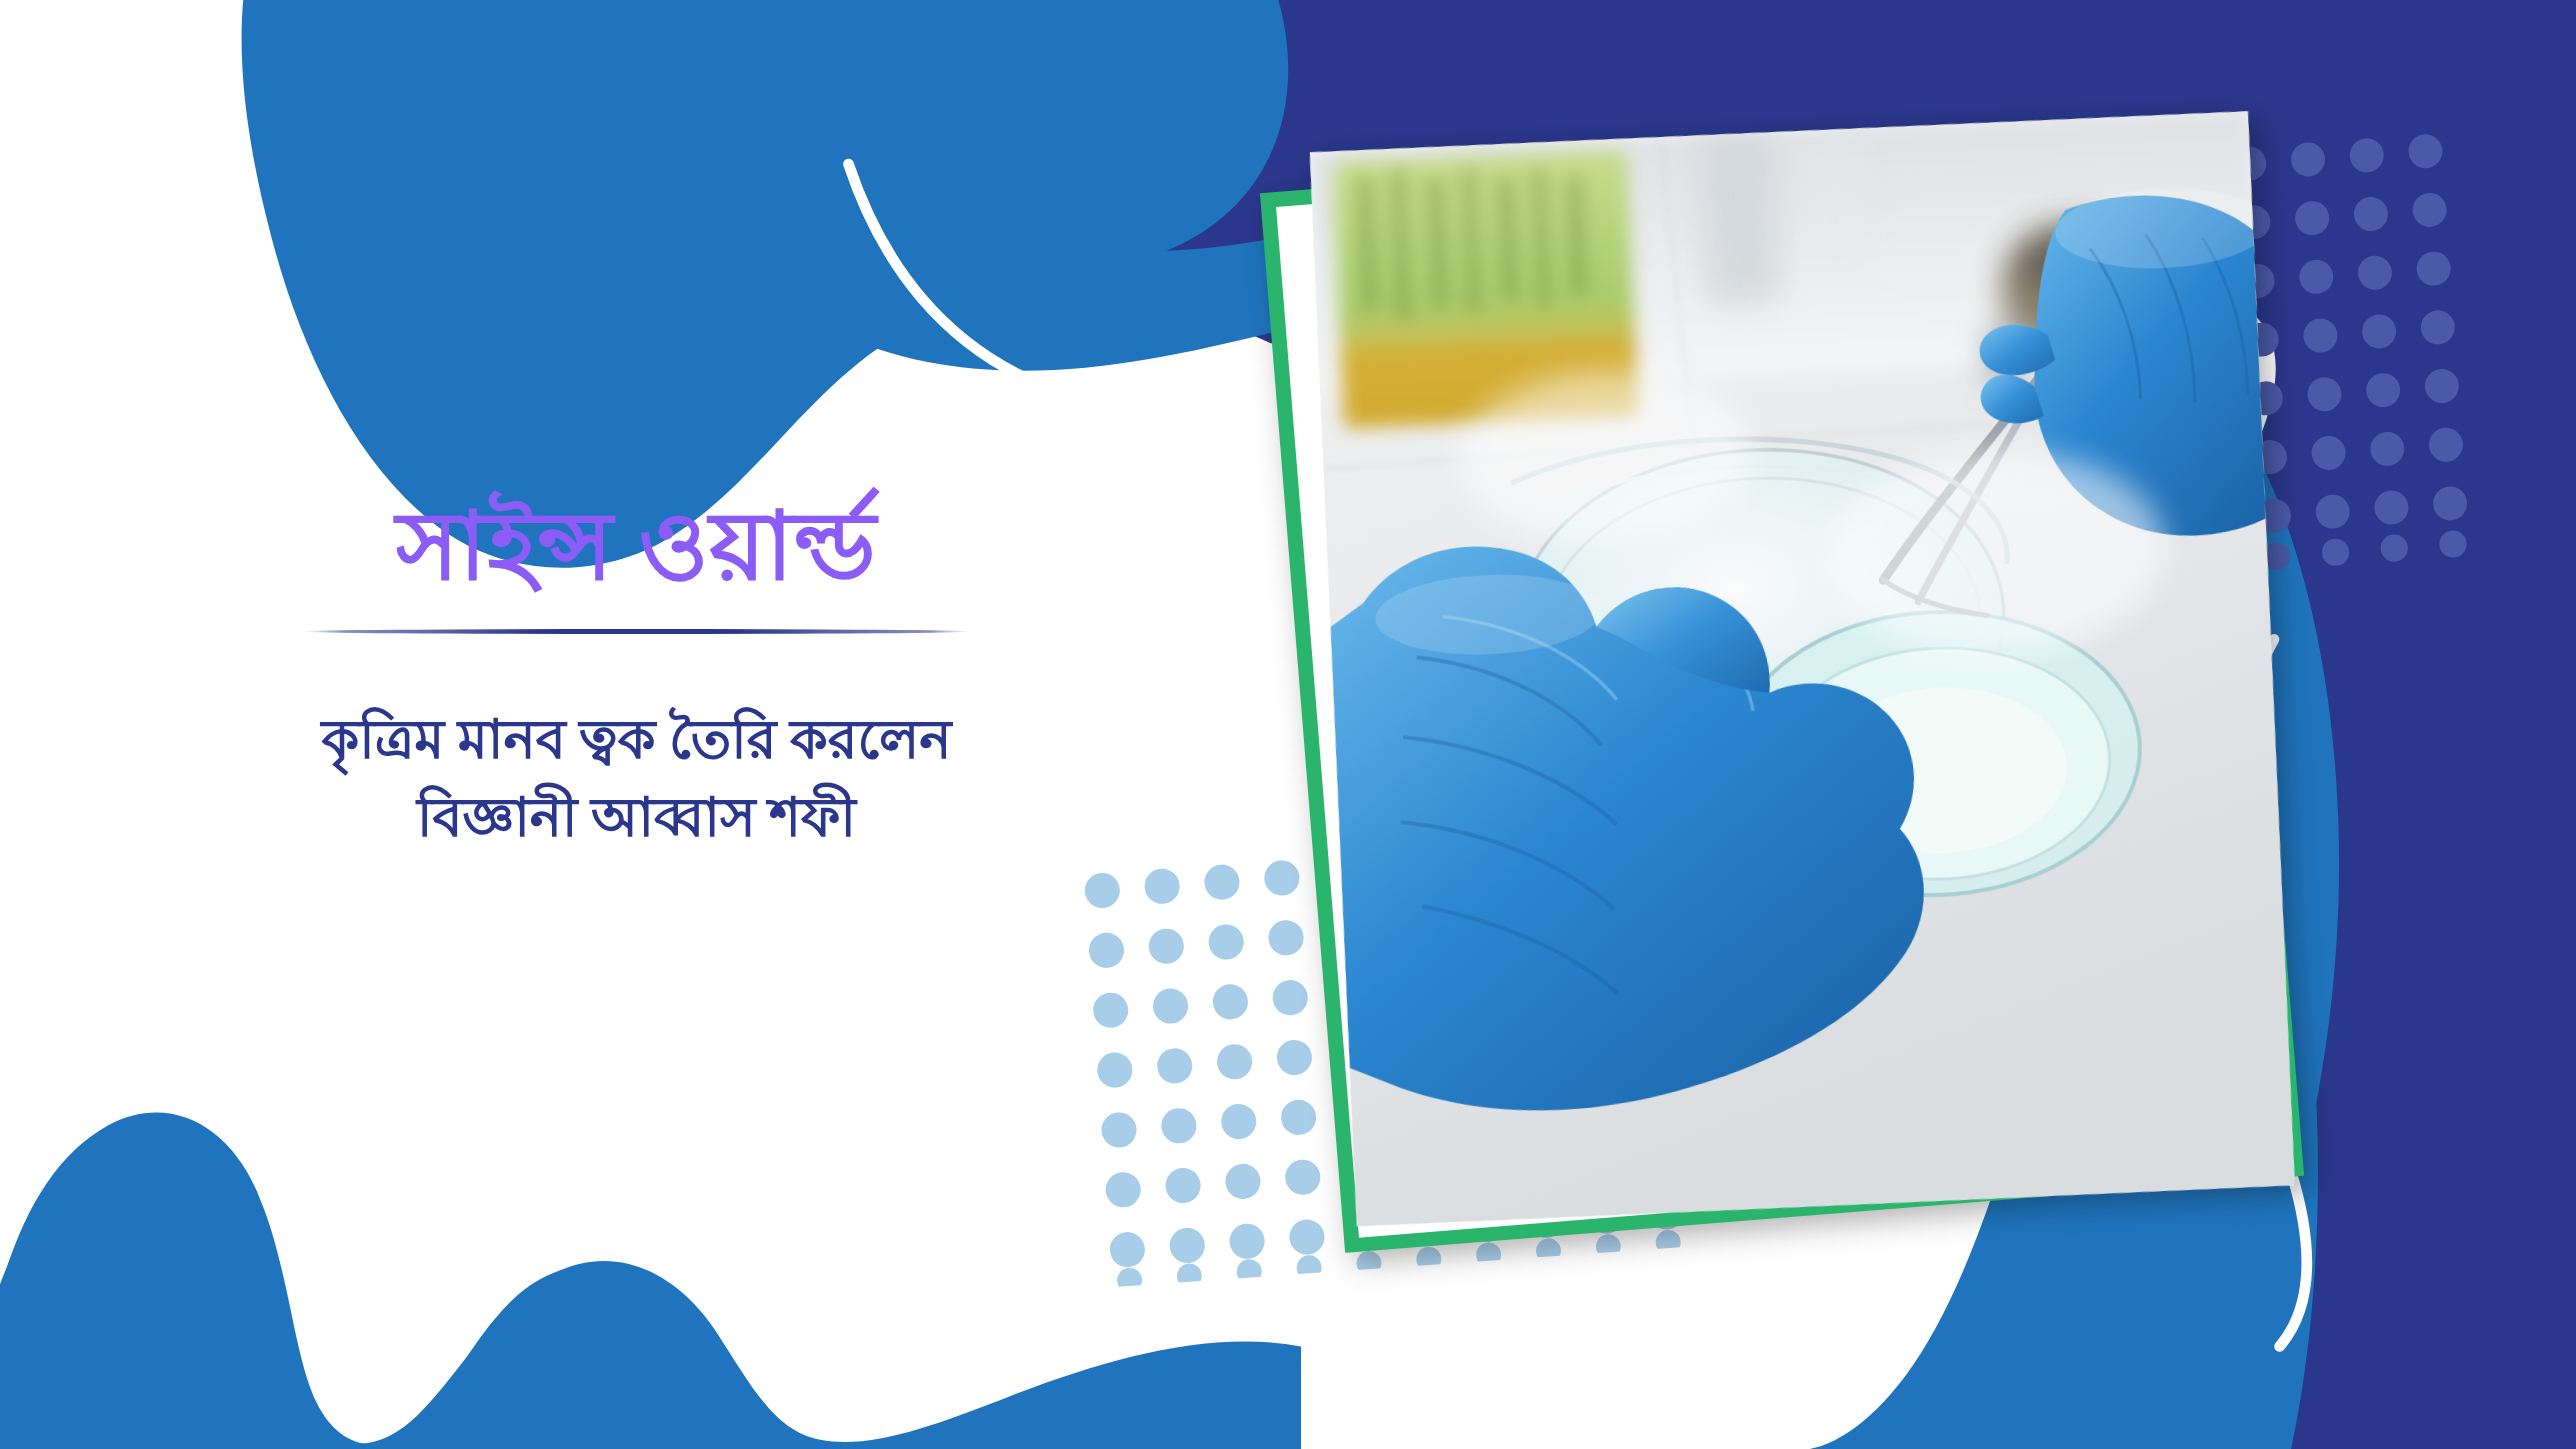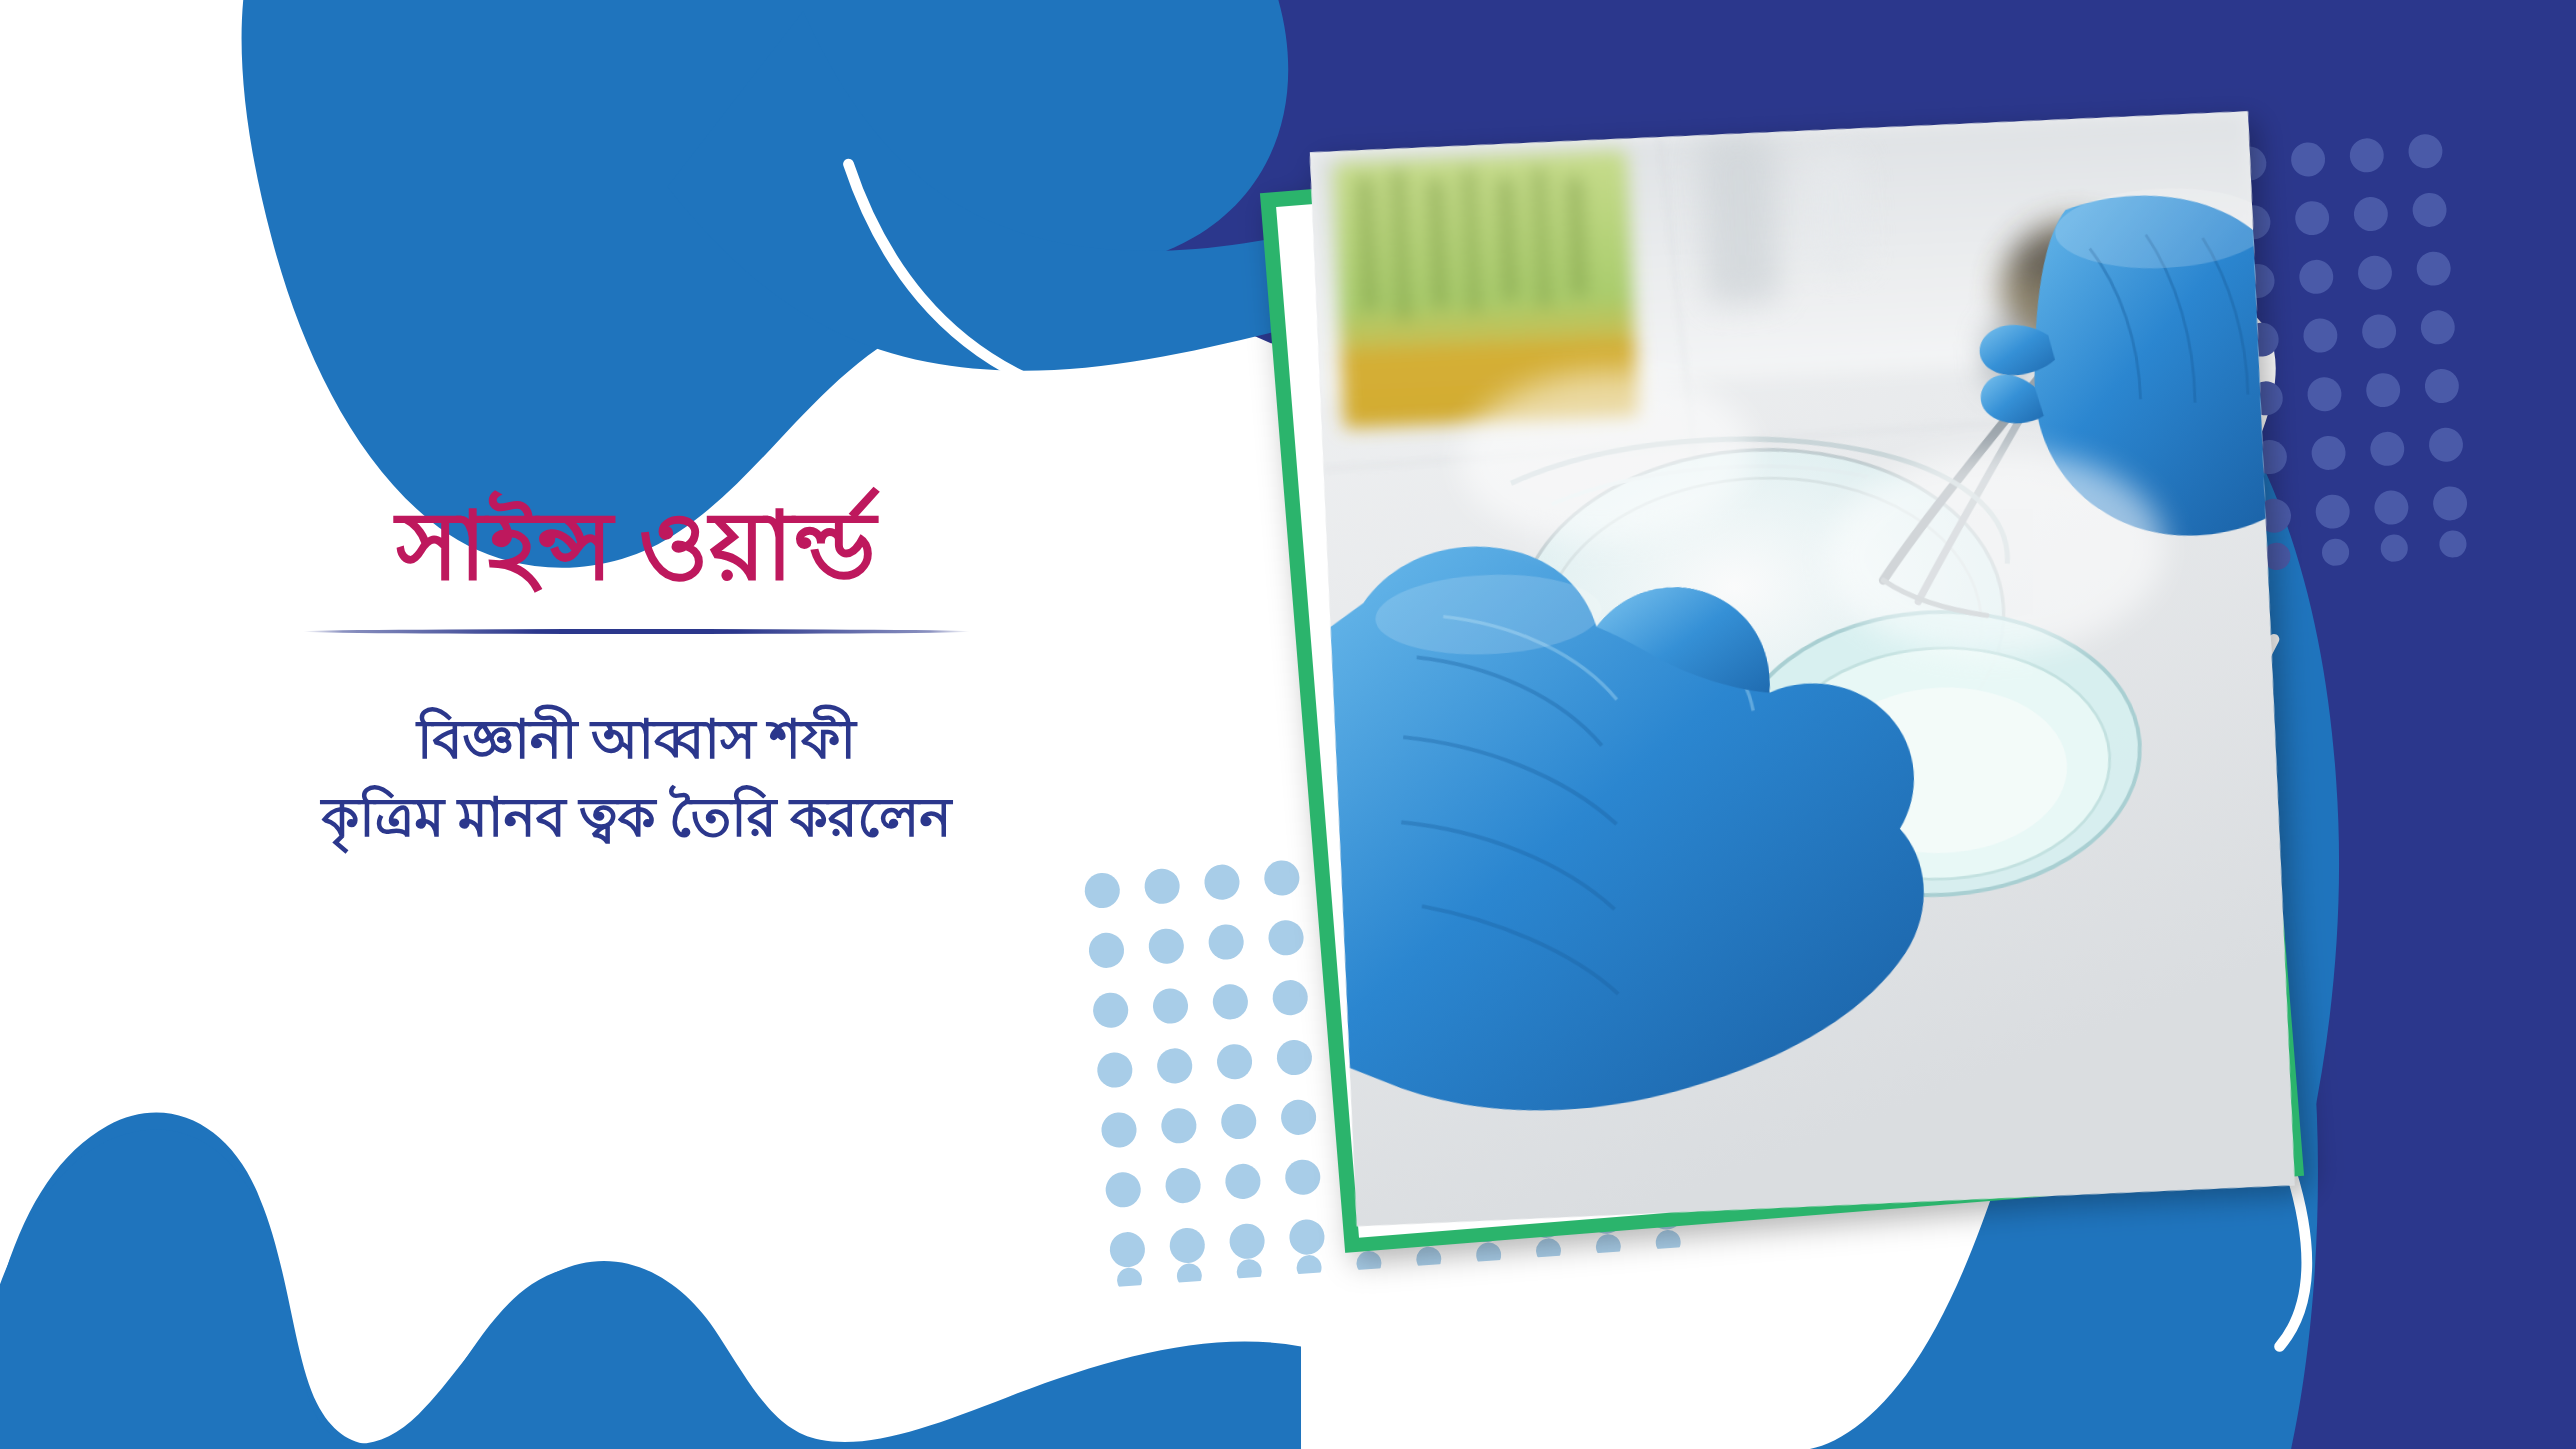--- a/index.html
+++ b/index.html
@@ -27,21 +27,21 @@
     left:170px; top:498px;
     width:933px;
     text-align:center;
     z-index:40;
   }
   .title {
     font-family:"Liberation Serif", serif;
     font-weight:bold;
     font-size:95px;
     line-height:1.05;
-    color:#be185d;
+    color:#8b5cf6;
     letter-spacing:1.1px;
     white-space:nowrap;
   }
   .title-rule {
     margin:31px auto 0 auto;
     width:667px; height:5.1px;
     background:linear-gradient(90deg,
        rgba(43,55,140,0) 0%,
        rgba(43,55,140,0.55) 6%,
        #2B378C 35%,
@@ -522,19 +522,19 @@
           <ellipse cx="500" cy="560" rx="260" ry="150" fill="#ffffff"></ellipse>
         </g>
       </svg>
     </div>
   </div>
 
   <div class="text-block">
     <div class="title">সাইন্স ওয়ার্ল্ড</div>
     <div class="title-rule"></div>
     <div class="subtitle">
+      <span class="ln">কৃত্রিম মানব ত্বক তৈরি করলেন</span>
       <span class="ln">বিজ্ঞানী আব্বাস শফী</span>
-      <span class="ln">কৃত্রিম মানব ত্বক তৈরি করলেন</span>
     </div>
   </div>
 
 </div>
 
 
 </body></html>

